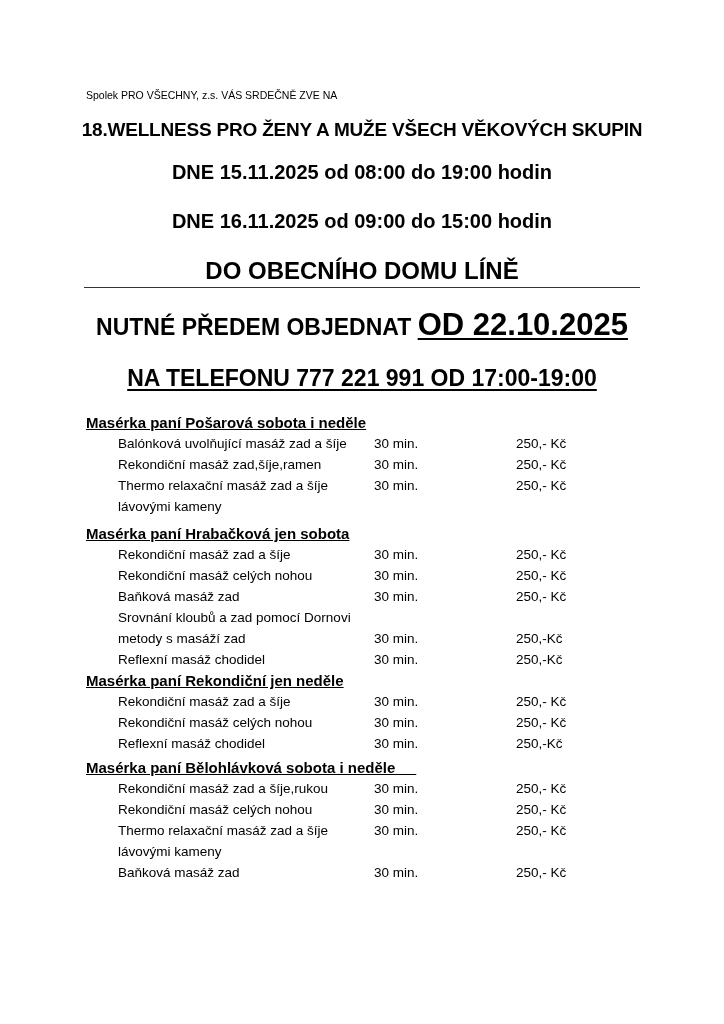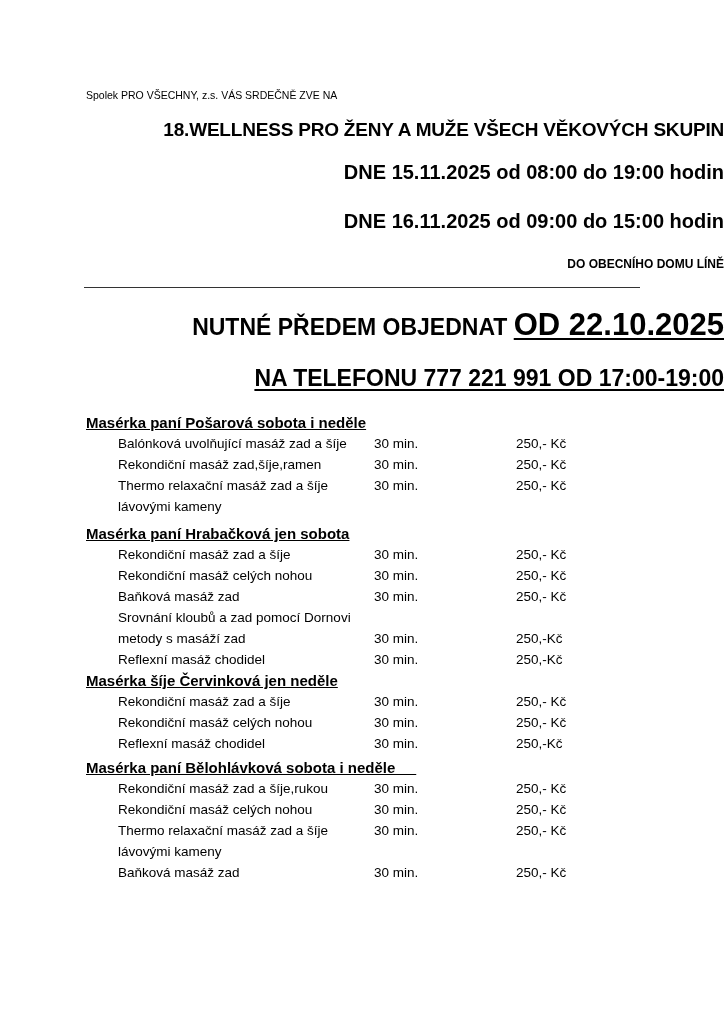--- a/index.html
+++ b/index.html
@@ -1,23 +1,23 @@
 <!DOCTYPE html>
 <html><head>
 <meta charset="utf-8">
 <style>
   html, body { margin: 0; padding: 0; background: #ffffff; }
   body { width: 724px; height: 1024px; position: relative; overflow: hidden; color: #000; font-family: "Liberation Sans", "DejaVu Sans", sans-serif; }
   .page { position: absolute; left: 0; top: 0; width: 724px; height: 1024px; }
   .intro { position: absolute; left: 86px; top: 89px; font-size: 10.5px; letter-spacing: 0; }
-  .center { position: absolute; left: 0; width: 724px; text-align: right; font-weight: bold; white-space: nowrap; }
+  .center { position: absolute; left: 0; width: 724px; text-align: center; font-weight: bold; white-space: nowrap; }
   .title { top: 119px; font-size: 19px; letter-spacing: -0.2px; }
   .date1 { top: 161px; font-size: 20px; }
   .date2 { top: 210px; font-size: 20px; }
-  .place { top: 257px; font-size: 12px; }
+  .place { top: 257px; font-size: 24px; }
   .hr { position: absolute; left: 84px; width: 556px; top: 287px; height: 0; border-top: 1.5px solid #333; }
   .order { top: 307px; font-size: 23px; }
   .order .big { font-size: 31px; text-decoration: underline; text-decoration-thickness: 2px; text-underline-offset: 3px; }
   .phone { top: 365px; font-size: 23px; left: 0; text-decoration: underline; text-decoration-thickness: 2px; text-underline-offset: 3px; }
   .section { position: absolute; left: 86px; width: 560px; }
   .sec-head { font-weight: bold; font-size: 15px; text-decoration: underline; height: 21px; line-height: 21px; white-space: pre; }
   .row { position: relative; height: 21px; line-height: 21px; font-size: 13.5px; white-space: nowrap; }
   .row .svc { position: absolute; left: 0; margin-left: 32px; }
   .row .dur { position: absolute; left: 288px; }
   .row .price { position: absolute; left: 430px; }
@@ -91,21 +91,21 @@
           <span class="price">250,-Kč</span>
         </div>
         <div class="row">
           <span class="svc">Reflexní masáž chodidel</span>
           <span class="dur">30 min.</span>
           <span class="price">250,-Kč</span>
         </div>
       </div>
   </div>
   <div class="section" id="sec2" style="top:670px;">
-    <div class="sec-head">Masérka šíje Červinková jen neděle</div>
+    <div class="sec-head">Masérka paní Rekondiční jen neděle</div>
     <div class="rows">
         <div class="row">
           <span class="svc">Rekondiční masáž zad a šíje</span>
           <span class="dur">30 min.</span>
           <span class="price">250,- Kč</span>
         </div>
         <div class="row">
           <span class="svc">Rekondiční masáž celých nohou</span>
           <span class="dur">30 min.</span>
           <span class="price">250,- Kč</span>

